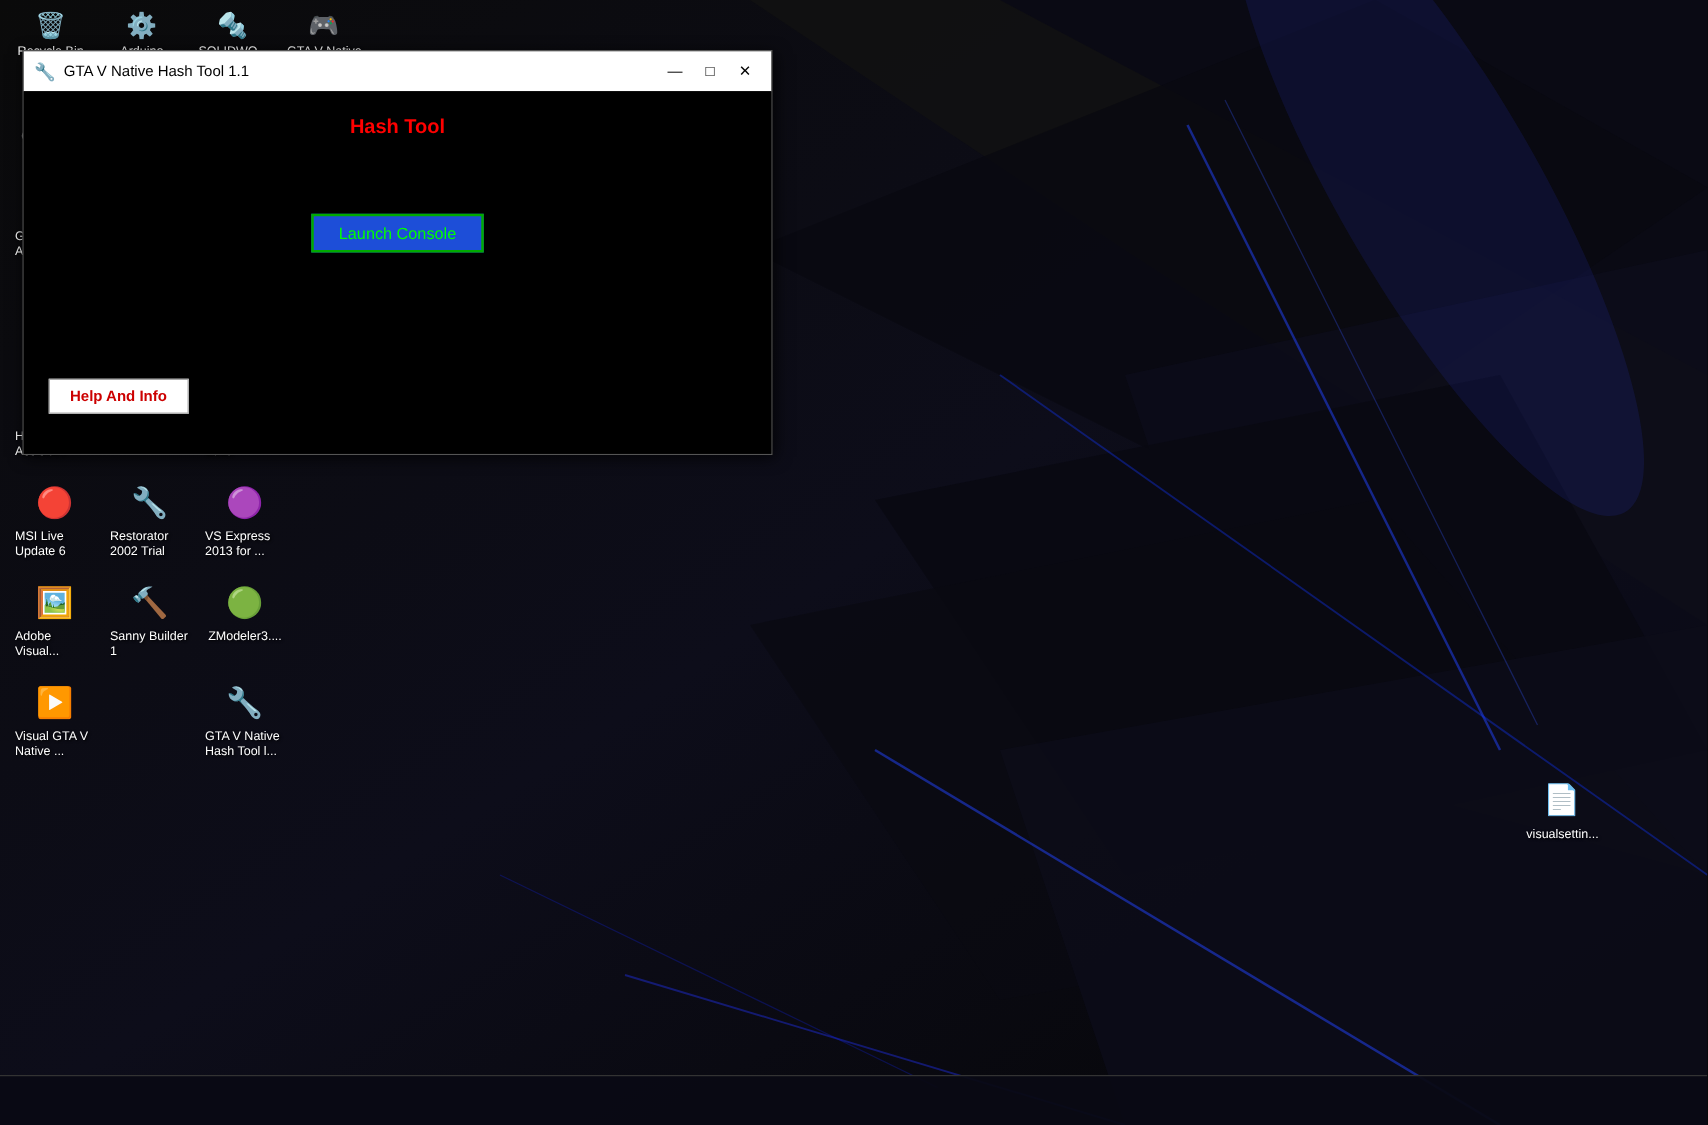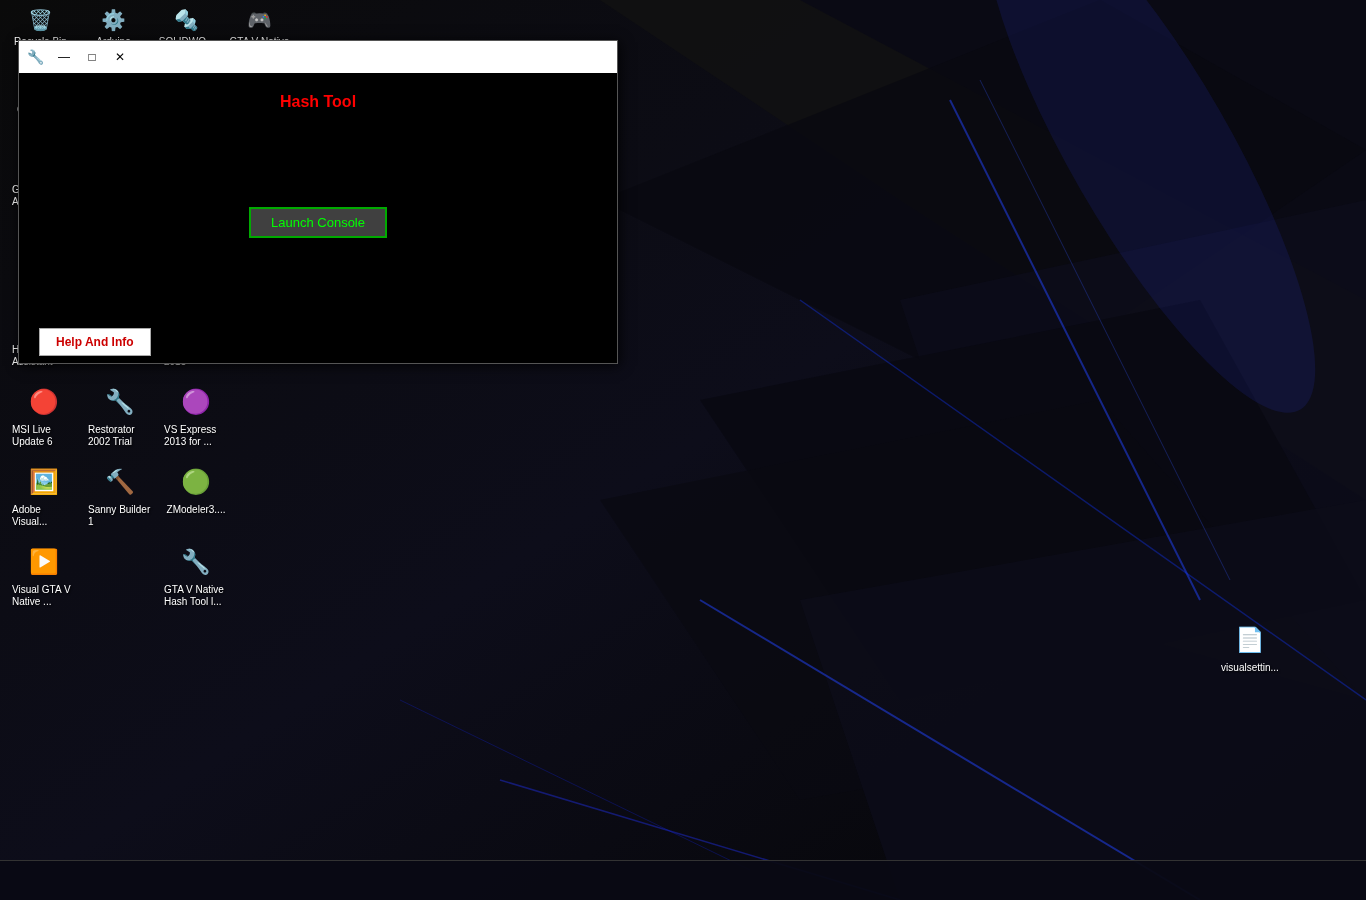--- a/index.html
+++ b/index.html
@@ -134,46 +134,45 @@
     }
 
     .window-content {
       padding: 20px;
       background: #000;
       min-height: 290px;
       display: flex;
       flex-direction: column;
       align-items: center;
       position: relative;
-      gap: 36px;
     }
 
     .hash-tool-title {
       color: #ff0000;
       font-size: 16px;
       font-weight: bold;
       text-align: center;
       margin-bottom: 60px;
       font-family: Arial, sans-serif;
     }
 
     .launch-console-btn {
-      background: #404040;
+      background: #1d4ed8;
       color: #00ff00;
       border: 2px solid #00aa00;
       padding: 6px 20px;
       font-size: 13px;
       cursor: pointer;
       font-family: Arial, sans-serif;
       margin-bottom: 36px;
     }
 
     .help-and-info-btn {
       position: absolute;
-      bottom: 7px;
+      bottom: 32px;
       left: 20px;
       background: #fff;
       color: #cc0000;
       border: 1px solid #aaa;
       padding: 6px 16px;
       font-size: 12px;
       cursor: pointer;
       font-weight: bold;
     }
 
@@ -285,20 +284,21 @@
     </div>
     <div class="top-icon-item">
       <div class="top-icon-img ico-gta">🎮</div>
       <div class="top-icon-label">GTA V Native</div>
     </div>
   </div>
 
   <div class="window">
     <div class="window-titlebar">
       <div class="window-icon">🔧</div>
+      <div class="window-title">GTA V Native Hash Tool 1.1</div>
       <div class="window-controls">
         <button class="win-btn">—</button>
         <button class="win-btn">□</button>
         <button class="win-btn close">✕</button>
       </div>
     </div>
     <div class="window-content">
       <div class="hash-tool-title">Hash Tool</div>
       <button class="launch-console-btn">Launch Console</button>
       <button class="help-and-info-btn">Help And Info</button>

